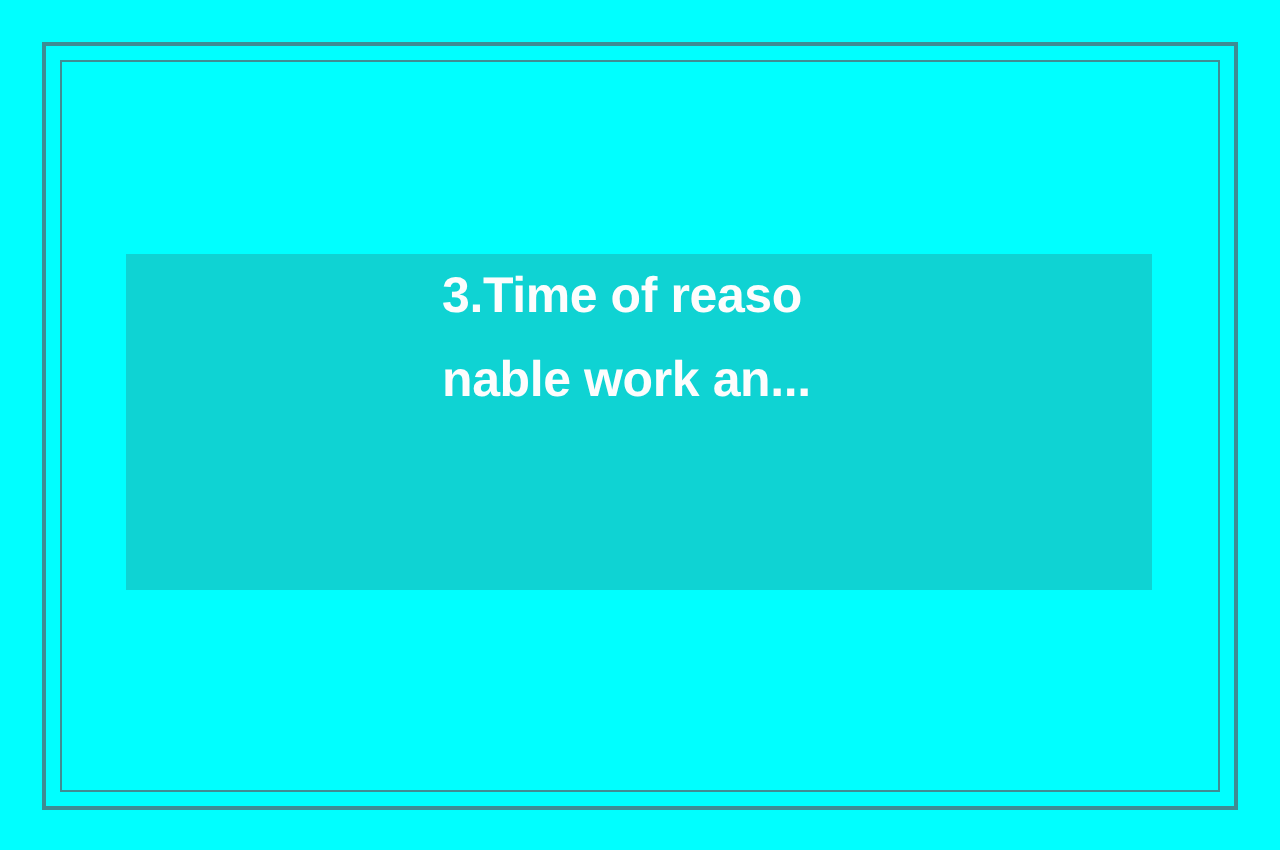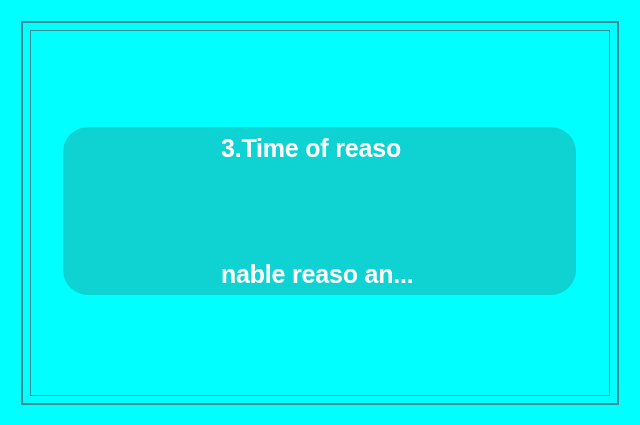--- a/index.html
+++ b/index.html
@@ -52,25 +52,24 @@
   
   #content-panel {
     position: absolute;
     left: 63px;
     top: 127px;
     width: 513px;
     height: 168px;
     background: #0fd3d3;
     display: flex;
     flex-direction: column;
-    justify-content: space-between;
+    justify-content: flex-start;
     align-items: flex-start;
     box-sizing: border-box;
     padding: 0 0 0 158px;
-    border-radius: 25px;
   }
 
   .panel-line {
     display: block;
     font-family: "Liberation Sans", sans-serif;
     font-weight: bold;
     font-size: 25px;
     line-height: 42px;
     letter-spacing: -0.2px;
     color: #fdfdfd;
@@ -81,16 +80,16 @@
 </head>
 <body>
 
 <div id="slide-canvas">
 
   <div class="frame" id="frame-outer"></div>
   <div class="frame" id="frame-inner"></div>
 
   <div id="content-panel">
     <span class="panel-line">3.Time of reaso</span>
-    <span class="panel-line">nable reaso an...</span>
+    <span class="panel-line">nable work an...</span>
   </div>
 
 </div>
 
 </body></html>

